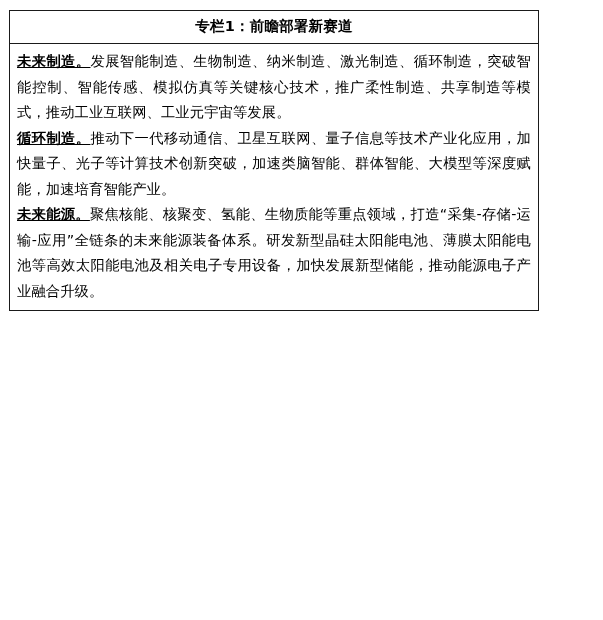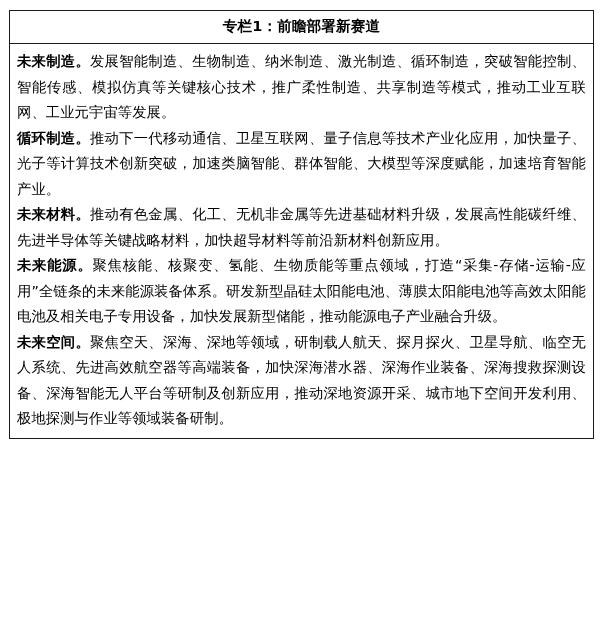--- a/index.html
+++ b/index.html
@@ -17,21 +17,21 @@
   .page {
     width: 603px;
     height: 620px;
     box-sizing: border-box;
     padding: 10px 9px 9px 9px;
     background: #fff;
   }
   .box {
     border: 1px solid #1a1a1a;
     box-sizing: border-box;
-    width: 585px;
+    width: 530px;
   }
   .title-row {
     border-bottom: 1px solid #1a1a1a;
     text-align: center;
     font-size: 14.5px;
     font-weight: bold;
     padding: 6px 0 7px 0;
     letter-spacing: 0.2px;
   }
   .body-cell {
@@ -43,39 +43,34 @@
     line-height: 25.5px;
     text-align: justify;
     text-justify: inter-ideograph;
     letter-spacing: 0.1px;
   }
   p.para + p.para {
     margin-top: 0px;
   }
   .lead {
     font-weight: bold;
+    text-decoration: underline;
   }
 </style>
 </head>
 <body>
 
 <div class="page">
   <div class="box">
     <div class="title-row">专栏1：前瞻部署新赛道</div>
     <div class="body-cell">
       <p class="para">
         <span class="lead">未来制造。</span><span>发展智能制造、生物制造、纳米制造、激光制造、循环制造，突破智能控制、智能传感、模拟仿真等关键核心技术，推广柔性制造、共享制造等模式，推动工业互联网、工业元宇宙等发展。</span>
       </p>
       <p class="para">
         <span class="lead">循环制造。</span><span>推动下一代移动通信、卫星互联网、量子信息等技术产业化应用，加快量子、光子等计算技术创新突破，加速类脑智能、群体智能、大模型等深度赋能，加速培育智能产业。</span>
       </p>
       <p class="para">
-        <span class="lead">未来材料。</span><span>推动有色金属、化工、无机非金属等先进基础材料升级，发展高性能碳纤维、先进半导体等关键战略材料，加快超导材料等前沿新材料创新应用。</span>
-      </p>
-      <p class="para">
         <span class="lead">未来能源。</span><span>聚焦核能、核聚变、氢能、生物质能等重点领域，打造“采集-存储-运输-应用”全链条的未来能源装备体系。研发新型晶硅太阳能电池、薄膜太阳能电池等高效太阳能电池及相关电子专用设备，加快发展新型储能，推动能源电子产业融合升级。</span>
-      </p>
-      <p class="para">
-        <span class="lead">未来空间。</span><span>聚焦空天、深海、深地等领域，研制载人航天、探月探火、卫星导航、临空无人系统、先进高效航空器等高端装备，加快深海潜水器、深海作业装备、深海搜救探测设备、深海智能无人平台等研制及创新应用，推动深地资源开采、城市地下空间开发利用、极地探测与作业等领域装备研制。</span>
       </p>
     </div>
   </div>
 </div>
 
 </body></html>

